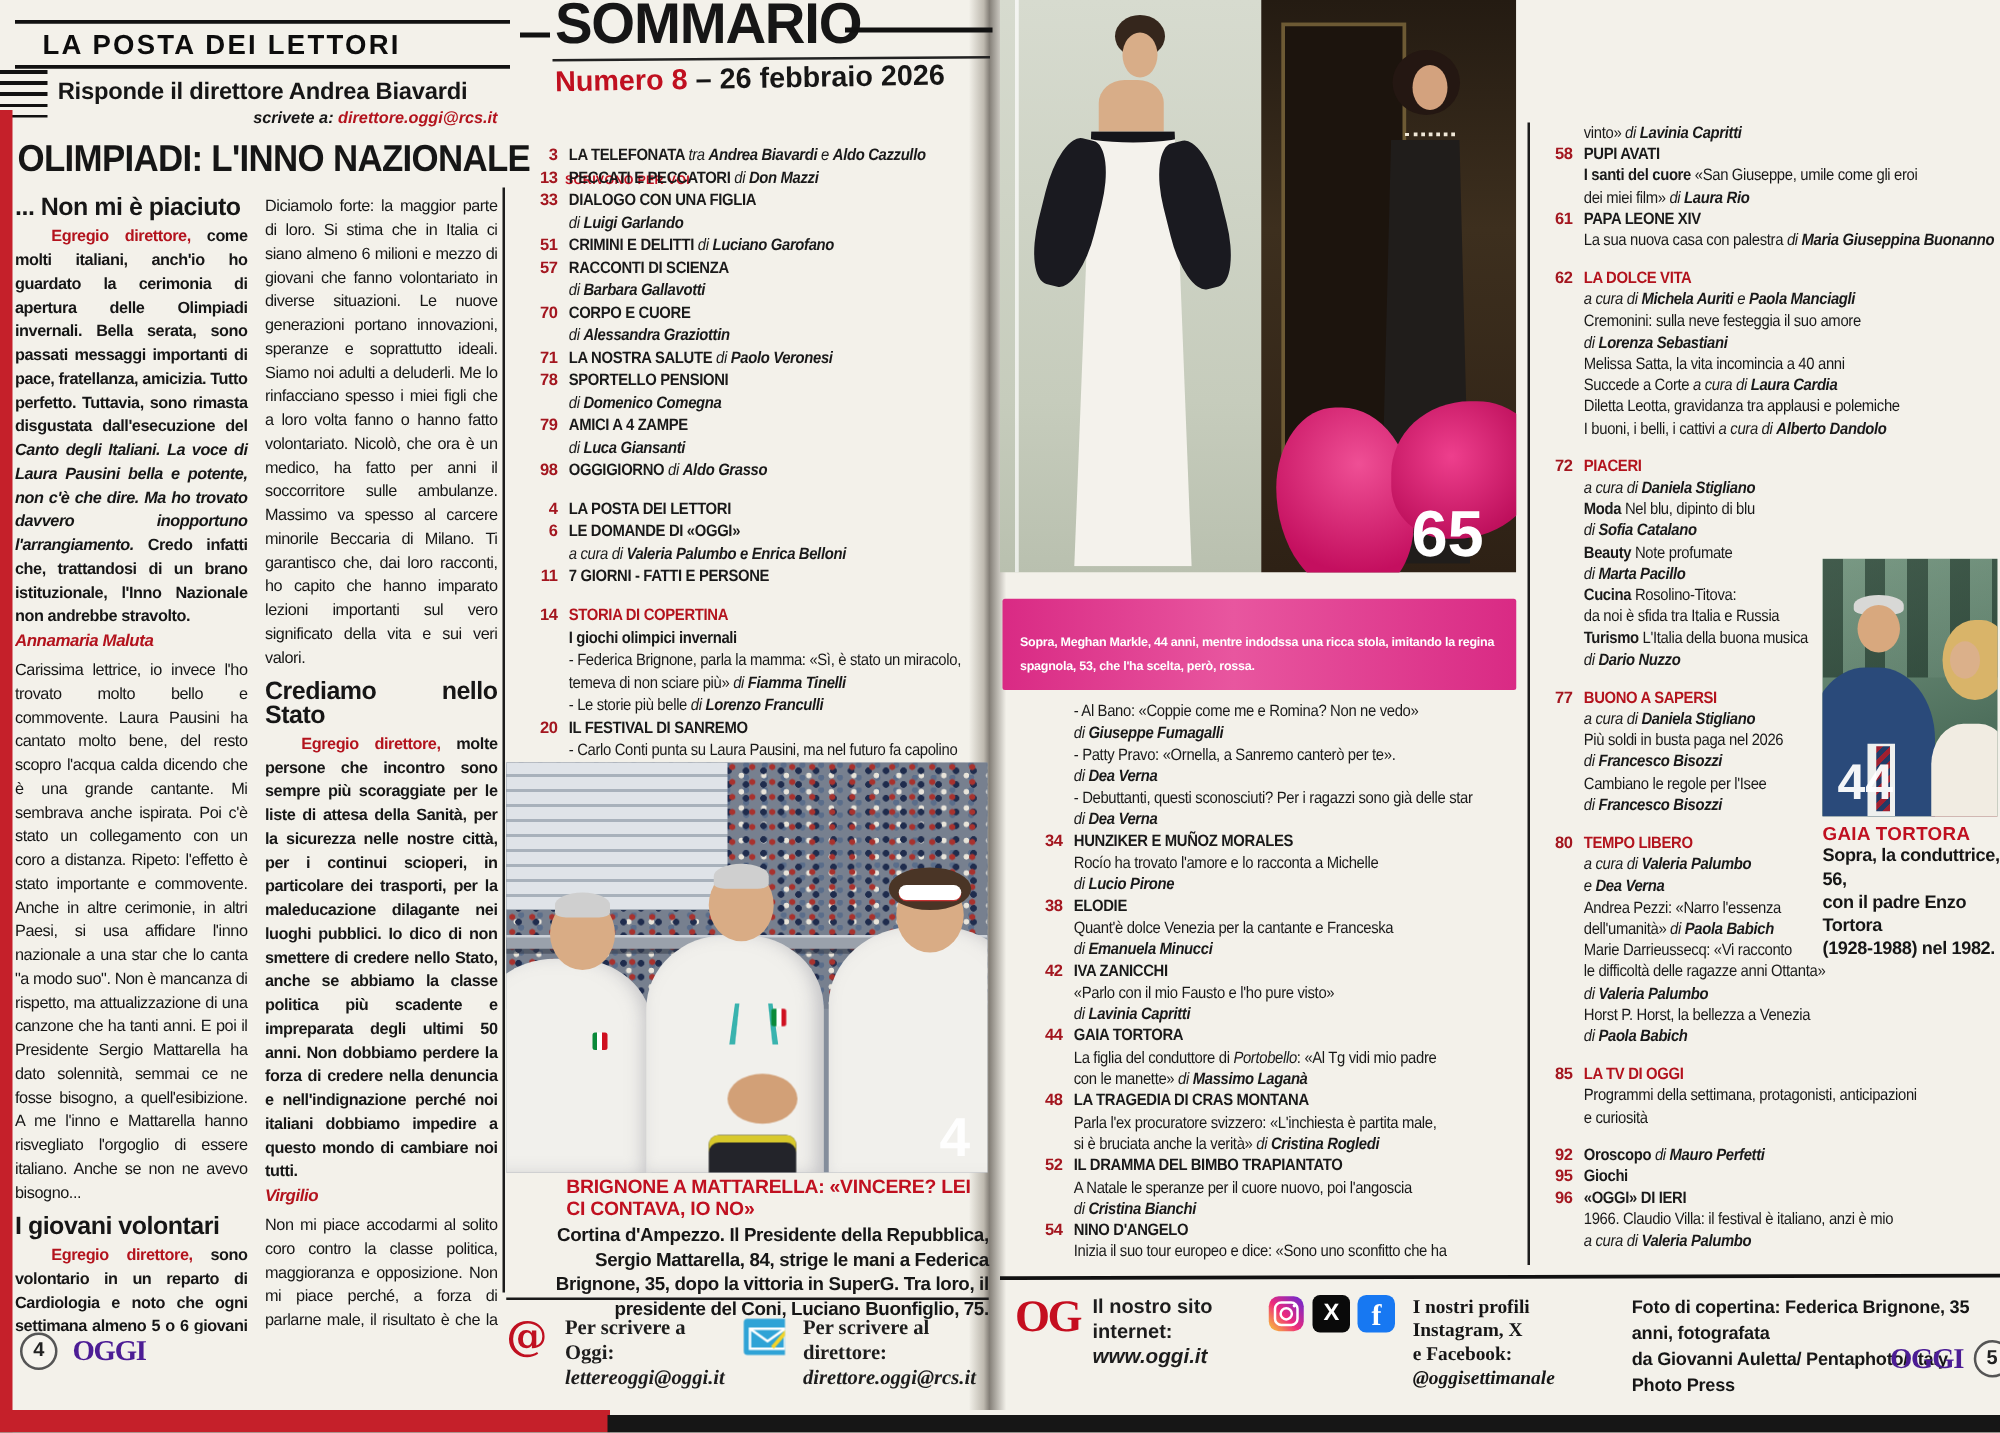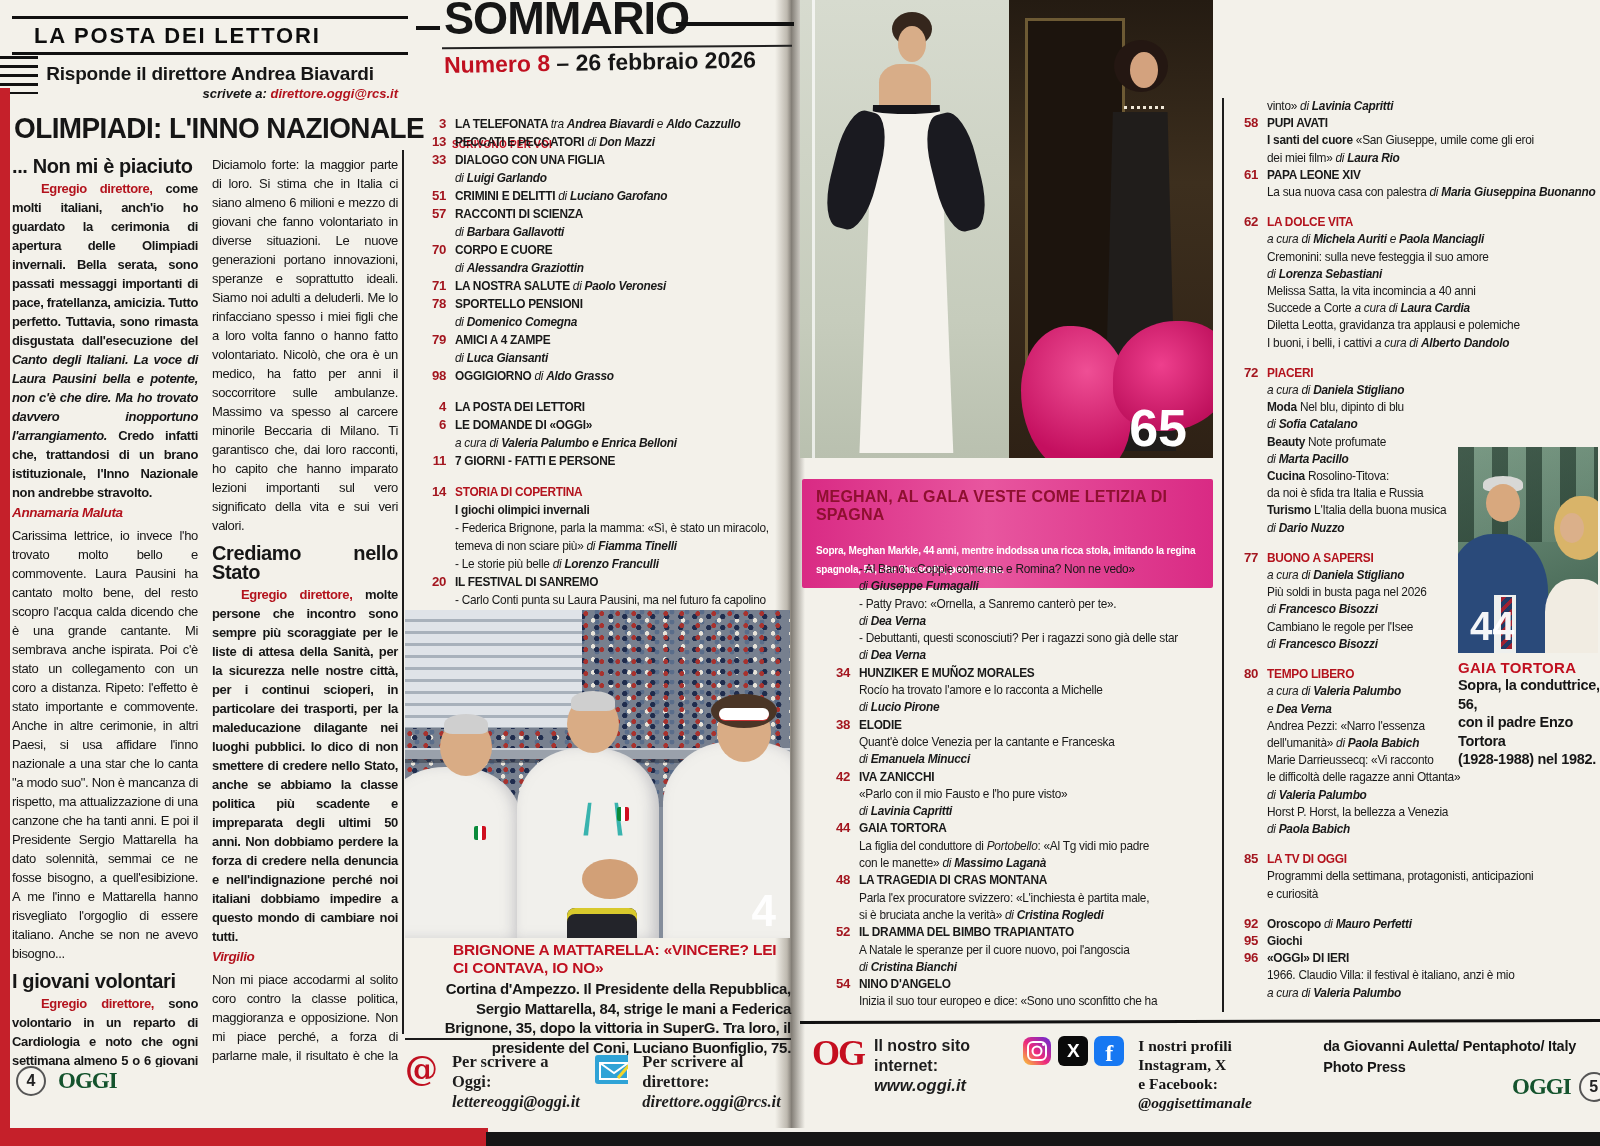--- a/index.html
+++ b/index.html
@@ -175,21 +175,21 @@
      align-items:center;justify-content:center;font-weight:900;font-size:19px;}
   .fb-icon{width:30px;height:30px;border-radius:7px;background:#1778f2;color:#fff;display:flex;
      align-items:flex-end;justify-content:center;font-family:"Liberation Serif",serif;
      font-weight:700;font-size:24px;line-height:26px;}
   .profiles{font-family:"Liberation Serif",serif;font-size:15.5px;font-weight:700;line-height:19px;}
   .profiles .hand{font-style:italic;}
   .cover-credit{font-size:14.5px;font-weight:600;line-height:21px;letter-spacing:-0.2px;margin-left:14px;}
 
   .pg-circle{width:30px;height:30px;border:2px solid #555;border-radius:50%;display:flex;align-items:center;
      justify-content:center;font-size:16px;font-weight:700;color:#222;background:#f6f4ee;box-sizing:border-box;}
-  .oggi-word{font-family:"Liberation Serif",serif;font-weight:900;color:#14532d;font-size:23px;letter-spacing:-1px;}
+  .oggi-word{font-family:"Liberation Serif",serif;font-weight:900;color:#4c1d95;font-size:23px;letter-spacing:-1px;}
   .footer-pageL{left:16px;top:1066px;display:flex;align-items:center;gap:12px;}
   .footer-pageR{left:1512px;top:1072px;display:flex;align-items:center;gap:8px;}
 </style>
 </head>
 <body>
 
 <div id="canvas">
 
   <div class="abs reg-marks"></div>
   <div class="abs edge-red-left"></div>
@@ -414,21 +414,20 @@
       <div class="pl-face"></div>
       <div class="pl-neck"></div>
       <div class="pl-gown"></div>
       <div class="pl-drape1"></div>
       <div class="pl-drape2"></div>
       <div class="pm-num">65</div>
     </div>
   </div>
 
   <div class="abs cap-meghan">
-    <div class="cm-title">MEGHAN, AL GALA VESTE COME LETIZIA DI SPAGNA</div>
     <div class="cm-body">Sopra, Meghan Markle, 44 anni, mentre indodssa una ricca stola, imitando la regina spagnola, 53, che l'ha scelta, però, rossa.</div>
   </div>
 
   <div class="abs toc toc-mid">
       <div class="toc-entry">
         <div class="toc-num"></div>
         <div class="toc-body">
           <div class="toc-line"><span class="s-d">- Al Bano: «Coppie come me e Romina? Non ne vedo»</span></div>
           <div class="toc-line"><span class="s-i">di </span><span class="s-b">Giuseppe Fumagalli</span></div>
           <div class="toc-line"><span class="s-d">- Patty Pravo: «Ornella, a Sanremo canterò per te».</span></div>
@@ -642,20 +641,21 @@
         <circle cx="21.5" cy="8.5" r="1.4" fill="#fff"></circle>
       </svg>
       <div class="x-icon">X</div>
       <div class="fb-icon">f</div>
     </div>
     <div class="profiles">
       <div>I nostri profili Instagram, X</div>
       <div><span>e Facebook: </span><span class="hand">@oggisettimanale</span></div>
     </div>
     <div class="cover-credit">
+      <div>Foto di copertina: Federica Brignone, 35 anni, fotografata</div>
       <div>da Giovanni Auletta/ Pentaphoto/ Italy Photo Press</div>
     </div>
   </div>
 
   <div class="abs footer-pageR">
     <div class="oggi-word">OGGI</div>
     <div class="pg-circle">5</div>
   </div>
 
 </div>

